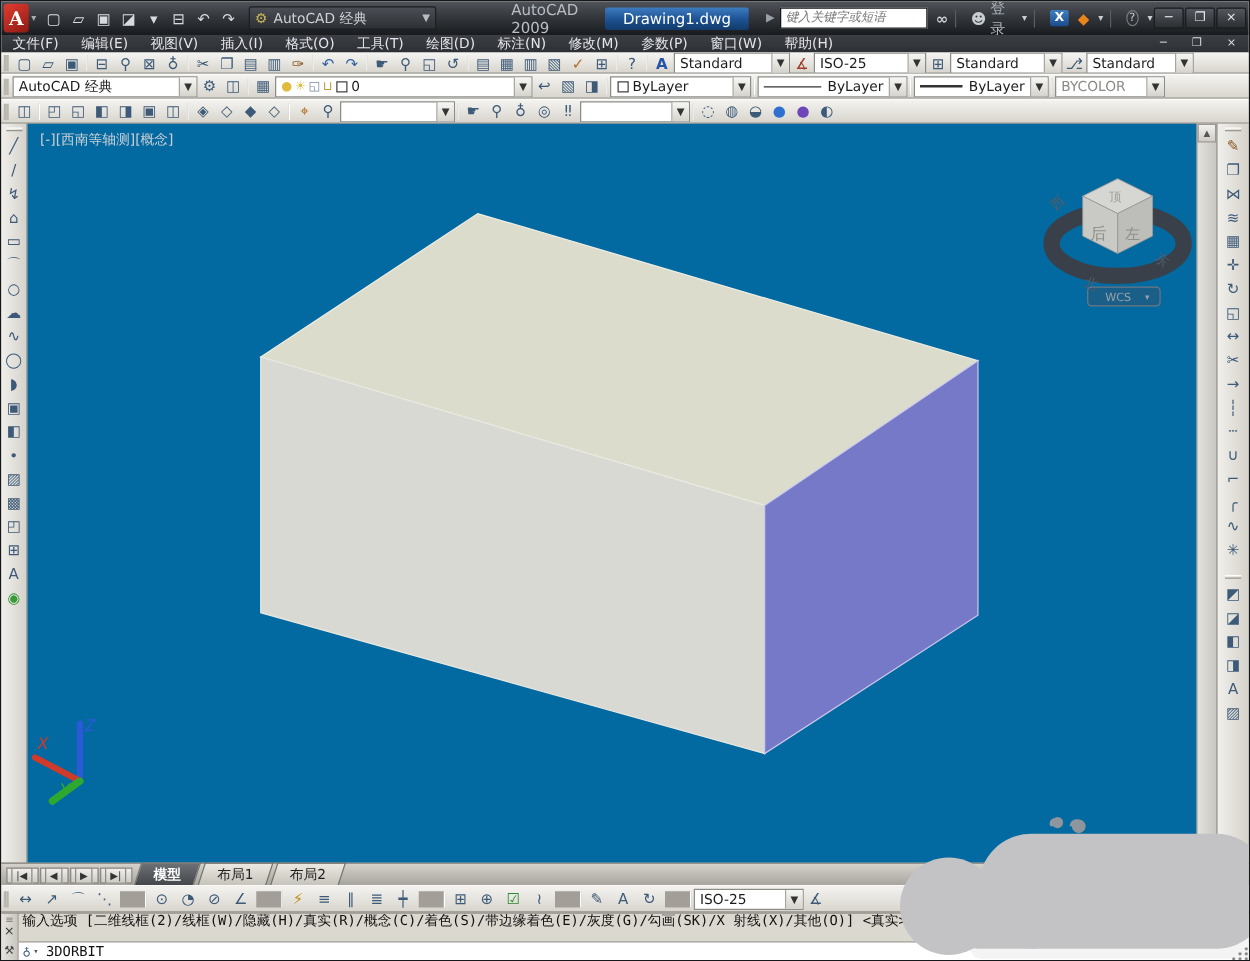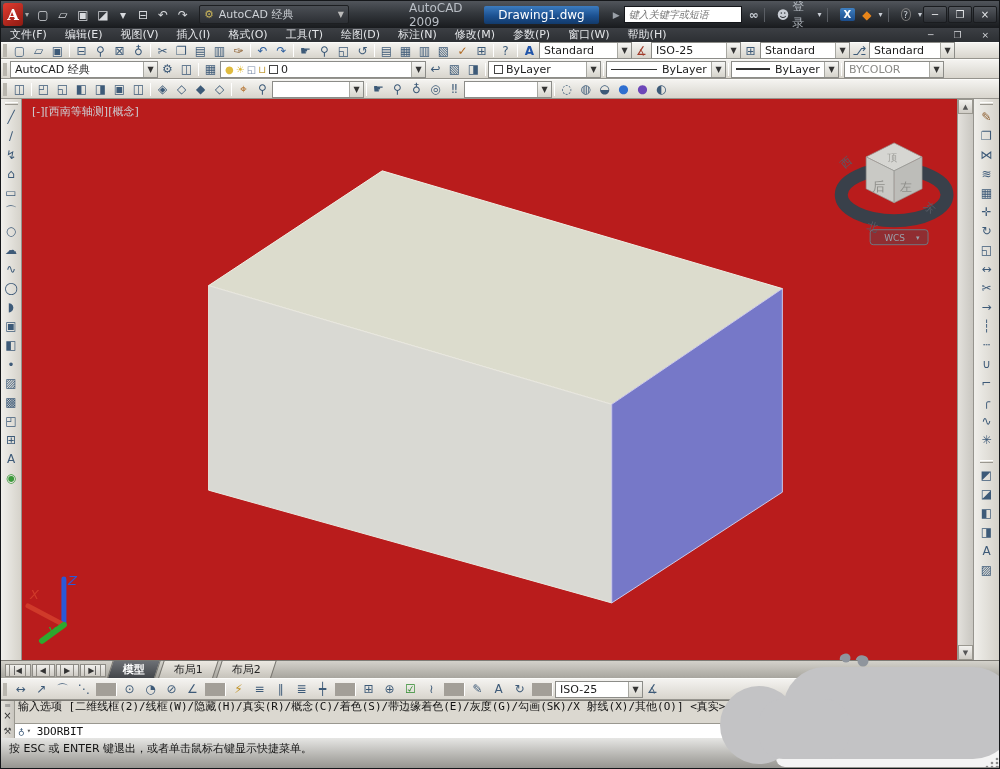--- a/index.html
+++ b/index.html
@@ -63,21 +63,21 @@
   .lineweight-line { display:inline-block; width:34px; border-top:2px solid #333; margin-right:5px; }
   
   .main { flex:1 1 auto; display:flex; min-height:0; }
   .vbar { background:linear-gradient(90deg,#f0efeb,#d5d2ca); display:flex; flex-direction:column; align-items:center; }
   .vbar-left { width:21px; border-right:1px solid #96948e; }
   .vbar-right { width:26px; border-left:1px solid #96948e; }
   .vgrip { width:13px; height:3px; border-top:1px solid #fdfdfc; border-bottom:1px solid #9a978f; margin:3px 0 2px; }
   .vt-btn { width:19px; height:19px; display:flex; align-items:center; justify-content:center;
     color:#3d5a78; font-size:12px; flex:0 0 19px; }
   .vt-gap { height:8px; flex:0 0 8px; }
-  .viewport { flex:1 1 auto; position:relative; background:#b91c1c; overflow:hidden; }
+  .viewport { flex:1 1 auto; position:relative; background:#0369a1; overflow:hidden; }
   .vp-label { position:absolute; top:5px; left:10px; color:#ccd0d5; font-size:11px; z-index:5; }
   .vp-svg { position:absolute; inset:0; }
   .scrollbar { width:16px; background:linear-gradient(90deg,#e3e1dc,#c9c7c1); border-left:1px solid #9a9890;
     display:flex; flex-direction:column; font-size:7px; color:#555; }
   .sb-btn { height:15px; display:flex; align-items:center; justify-content:center; background:linear-gradient(#f2f1ee,#cfccc5); border:1px solid #9a9890; }
   .sb-track { flex:1; }
   
   .tabbar { height:18px; flex:0 0 18px; background:linear-gradient(#d4d2cb,#a7a59e); display:flex; align-items:flex-end; padding-left:4px; border-top:1px solid #7e7c76;}
   .tabnav { display:flex; align-items:center; margin-bottom:1px; }
   .tabnav span { font-size:8px; color:#333; border:1px solid #8d8b85; background:linear-gradient(#f0efec,#cecbc4);
@@ -359,21 +359,21 @@
       <span>ByLayer</span>
       <span class="caret">▼</span>
     </div>
     <div class="hsep"></div>
     <div class="combo" style="width:108px;">
       <span class="lineweight-line"></span>
       <span>ByLayer</span>
       <span class="caret">▼</span>
     </div>
     <div class="hsep"></div>
-    <div class="combo" style="width:100px;color:#8a8a86;">
+    <div class="combo" style="width:88px;color:#8a8a86;">
       <span>BYCOLOR</span>
       <span class="caret">▼</span>
     </div>
   </div>
 
   <div class="tbrow row3">
     <div class="hgrip"></div>
     <div style="display:flex;align-items:center;">
 
     <div class="tbtn2">
@@ -778,23 +778,20 @@
         <div>输入选项 [二维线框(2)/线框(W)/隐藏(H)/真实(R)/概念(C)/着色(S)/带边缘着色(E)/灰度(G)/勾画(SK)/X 射线(X)/其他(O)] &lt;真实&gt;: _C</div>
       </div>
       <div class="cmd-input">
         <span class="oicon">♁</span>
         <span class="ocaret">▾</span>
         <span>3DORBIT</span>
       </div>
     </div>
   </div>
 
-  <div class="statusbar">
-    <span>按 ESC 或 ENTER 键退出，或者单击鼠标右键显示快捷菜单。</span>
-  </div>
 
   <div class="blob-layer">
     <svg width="300" height="129" viewBox="0 0 300 129">
       <rect x="75" y="107" width="228" height="19" rx="9" fill="#f4f4f4"></rect>
       <g fill="#c3c3c5">
         <rect x="82" y="26" width="232" height="92" rx="42"></rect>
         <circle cx="58" cy="84" r="39"></circle>
         <rect x="58" y="58" width="90" height="60" rx="24"></rect>
       </g>
       <circle cx="145" cy="17" r="4.5" fill="#8f959d"></circle>

